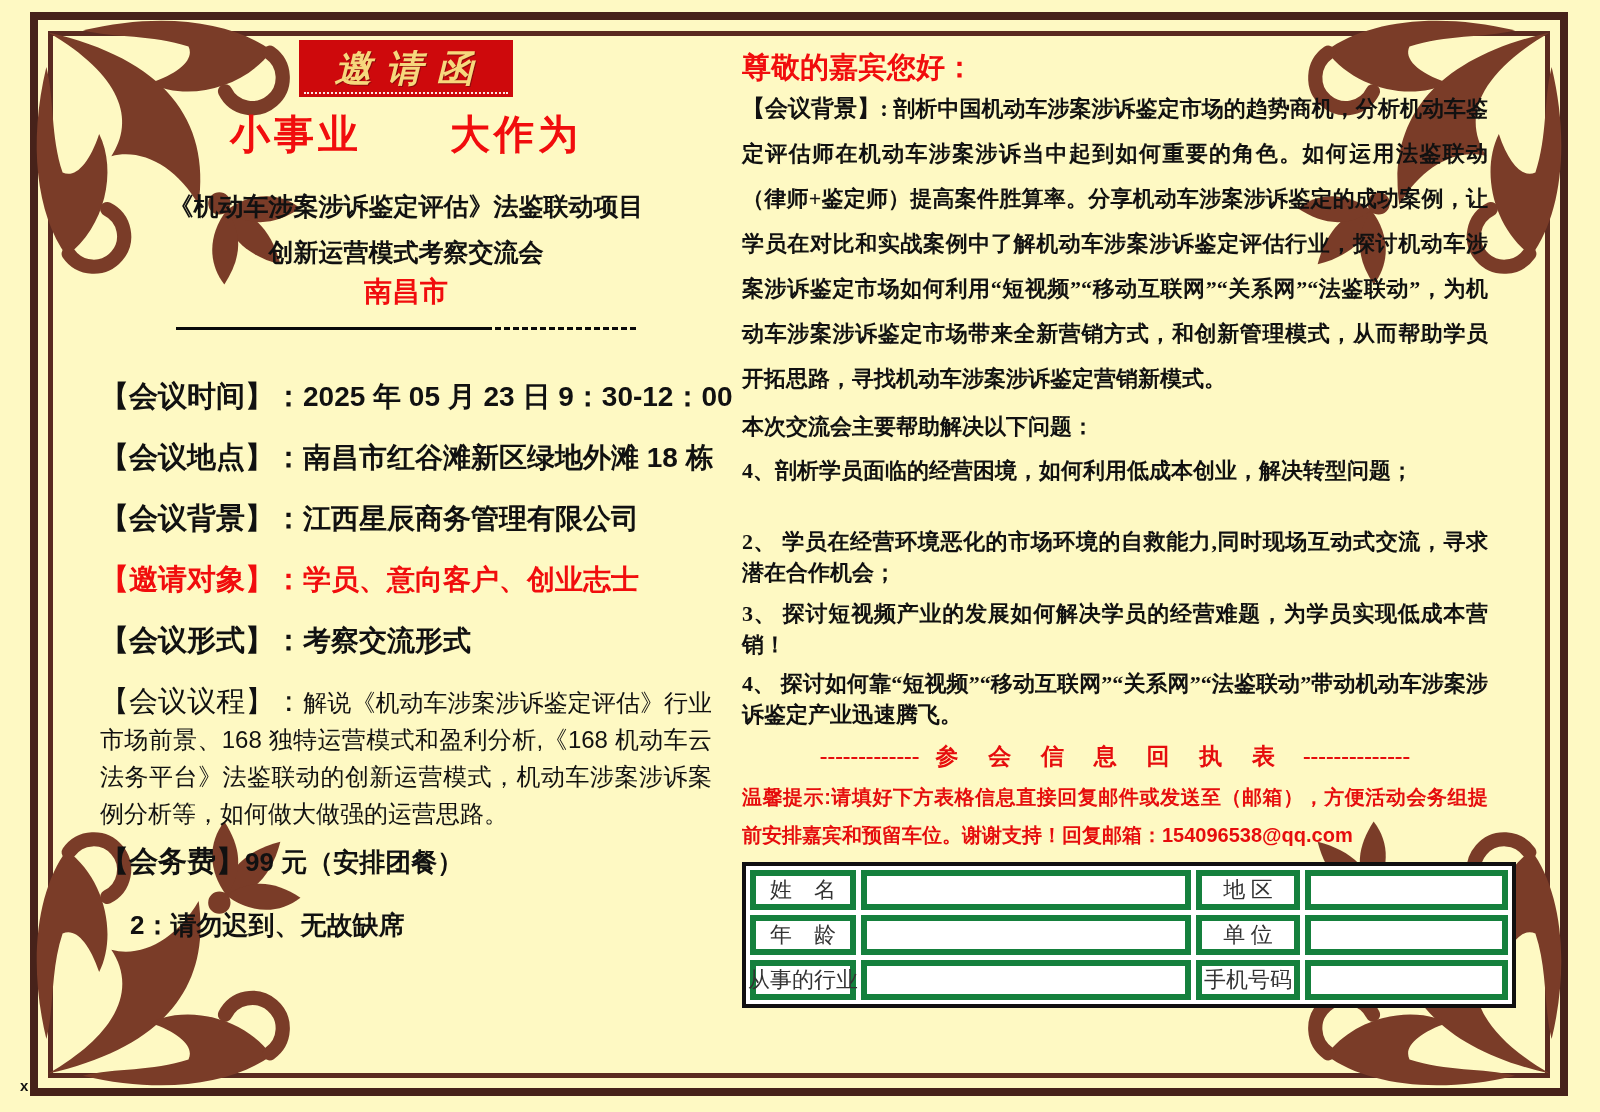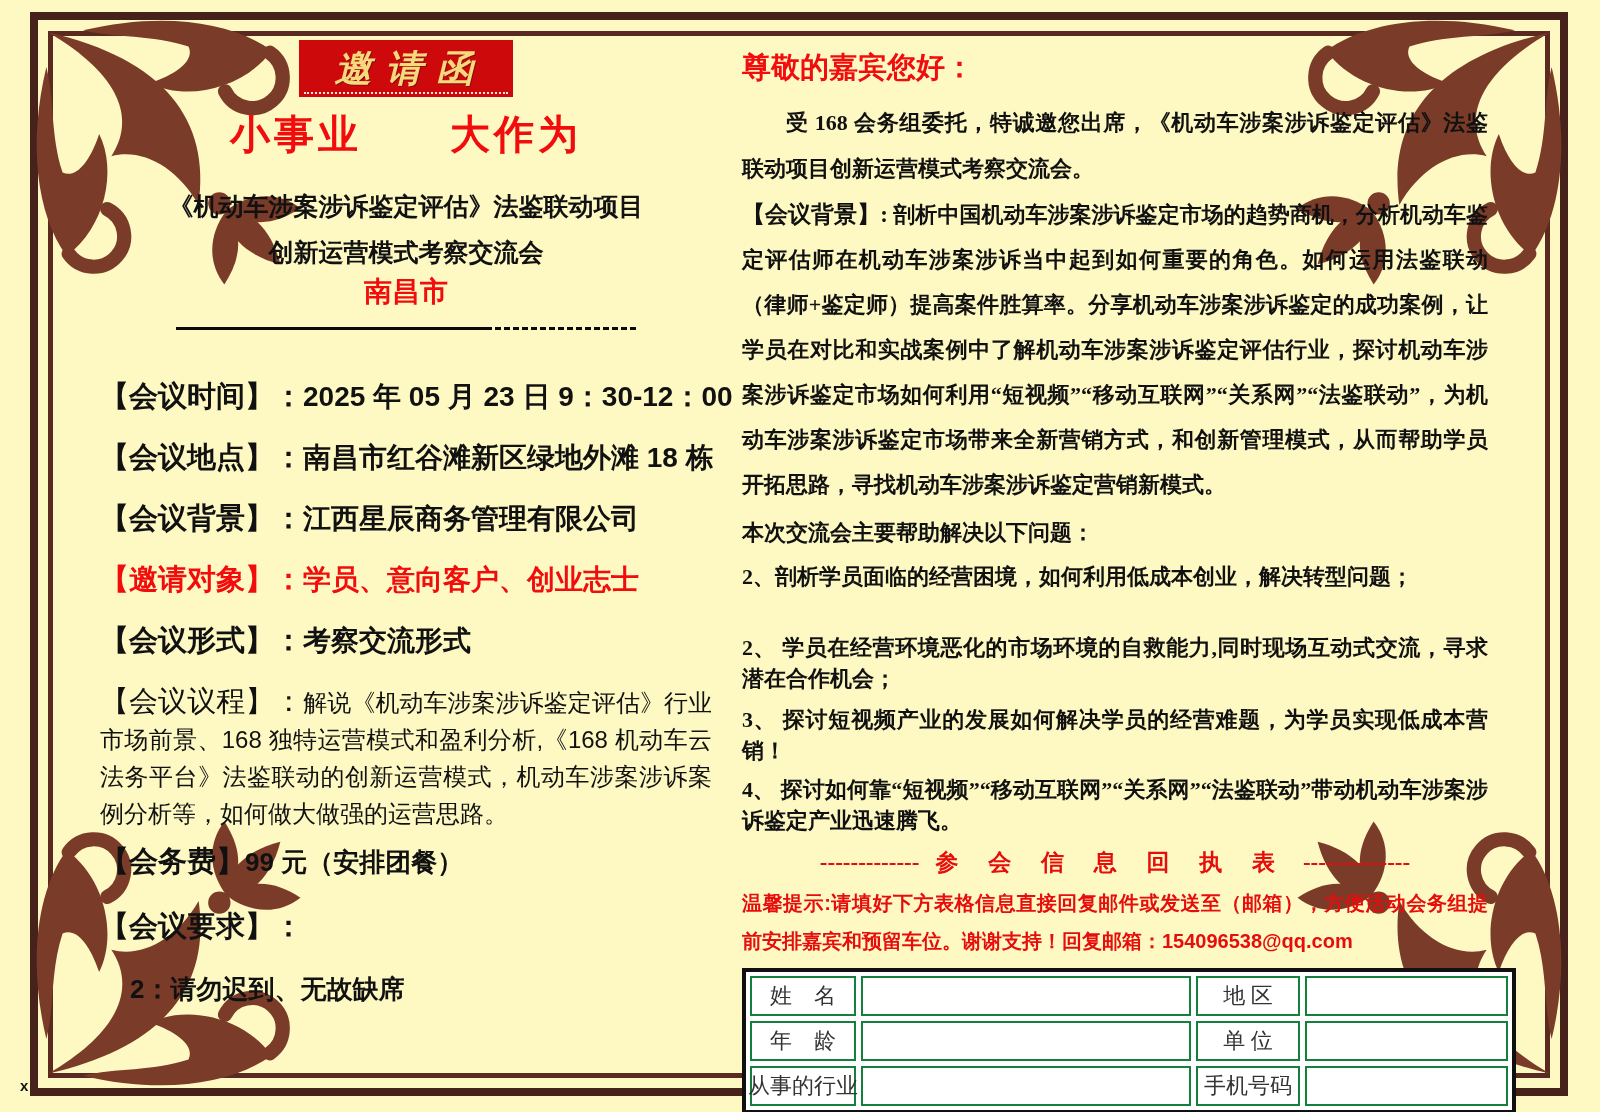--- a/index.html
+++ b/index.html
@@ -51,21 +51,21 @@
   .p-item.m1{margin-top:12px;}
   .p-item.m2{margin-top:40px;}
   .p-item.m3{margin-top:10px;}
   .p-item.m4{margin-top:8px;}
   .receipt{margin-top:12px;text-align:center;color:#e60d0d;font-weight:700;font-size:23px;line-height:30px;white-space:nowrap;}
   .receipt .rtitle{letter-spacing:12px;margin:0 16px;}
   .notice{margin-top:6px;color:#e60d0d;font-weight:700;font-size:20px;line-height:38px;text-align:justify;}
   
   .form{margin-top:8px;width:758px;border:4px solid #101010;background:#fff;padding:4px;
         display:grid;grid-template-columns:106px 330px 104px 1fr;grid-auto-rows:40px;gap:5px;}
-  .cell{border:2px solid #15803d;display:flex;align-items:center;}
+  .cell{border:6px solid #15803d;display:flex;align-items:center;}
   .cell.lab{justify-content:center;font-family:"Liberation Serif","DejaVu Serif",serif;
             font-size:22px;color:#333;white-space:nowrap;}
   .corner-x{position:absolute;left:20px;bottom:18px;font-size:15px;font-weight:700;color:#111;z-index:4;}
 </style>
 </head>
 <body>
 
 <div id="page">
 
   <div class="frame-outer"></div>
@@ -172,32 +172,30 @@
     </div>
 
     <div class="agenda">
       <span class="dlabel">【会议议程】：</span><span>解说《机动车涉案涉诉鉴定评估》行业市场前景、168 独特运营模式和盈利分析,《168 机动车云法务平台》法鉴联动的创新运营模式，机动车涉案涉诉案例分析等，如何做大做强的运营思路。</span>
     </div>
 
     <div class="fee">
       <span class="dlabel">【会务费】</span><span>99 元（安排团餐）</span>
     </div>
 
-    <div class="req-head">【会议要求】：</div>
     <div class="req-item">2：请勿迟到、无故缺席</div>
   </div>
 
   <div class="right-col">
     <div class="greeting">尊敬的嘉宾您好：</div>
-    <div class="intro serif">受 168 会务组委托，特诚邀您出席，《机动车涉案涉诉鉴定评估》法鉴联动项目创新运营模式考察交流会。</div>
     <div class="background serif">
       <span class="blabel">【会议背景】:</span> <span>剖析中国机动车涉案涉诉鉴定市场的趋势商机，分析机动车鉴定评估师在机动车涉案涉诉当中起到如何重要的角色。如何运用法鉴联动（律师+鉴定师）提高案件胜算率。分享机动车涉案涉诉鉴定的成功案例，让学员在对比和实战案例中了解机动车涉案涉诉鉴定评估行业，探讨机动车涉案涉诉鉴定市场如何利用“短视频”“移动互联网”“关系网”“法鉴联动”，为机动车涉案涉诉鉴定市场带来全新营销方式，和创新管理模式，从而帮助学员开拓思路，寻找机动车涉案涉诉鉴定营销新模式。</span>
     </div>
     <div class="p-intro serif">本次交流会主要帮助解决以下问题：</div>
-    <div class="p-item serif m1">2、剖析学员面临的经营困境，如何利用低成本创业，解决转型问题；</div>
+    <div class="p-item serif m1">4、剖析学员面临的经营困境，如何利用低成本创业，解决转型问题；</div>
     <div class="p-item serif m2">2、 学员在经营环境恶化的市场环境的自救能力,同时现场互动式交流，寻求潜在合作机会；</div>
     <div class="p-item serif m3">3、 探讨短视频产业的发展如何解决学员的经营难题，为学员实现低成本营销！</div>
     <div class="p-item serif m4">4、 探讨如何靠“短视频”“移动互联网”“关系网”“法鉴联动”带动机动车涉案涉诉鉴定产业迅速腾飞。</div>
 
     <div class="receipt serif">
       <span>-------------</span><span class="rtitle">参 会 信 息 回 执 表</span><span>--------------</span>
     </div>
 
     <div class="notice">温馨提示:请填好下方表格信息直接回复邮件或发送至（邮箱），方便活动会务组提前安排嘉宾和预留车位。谢谢支持！回复邮箱：154096538@qq.com</div>
 

